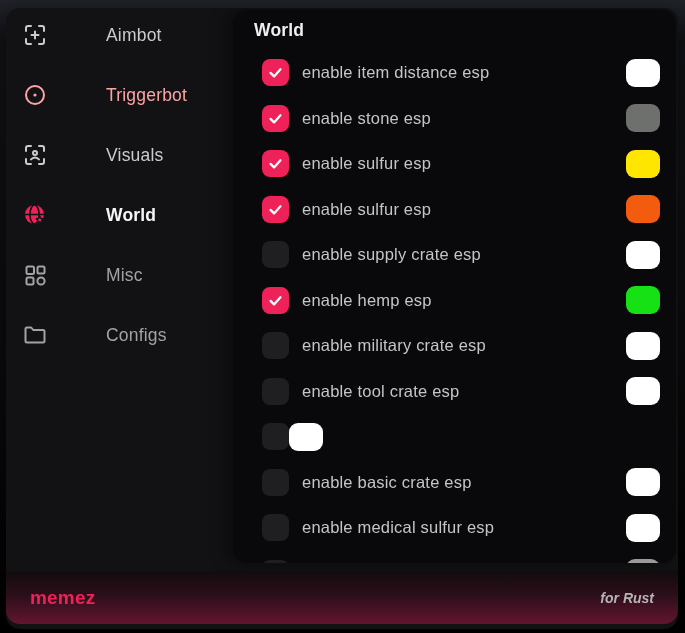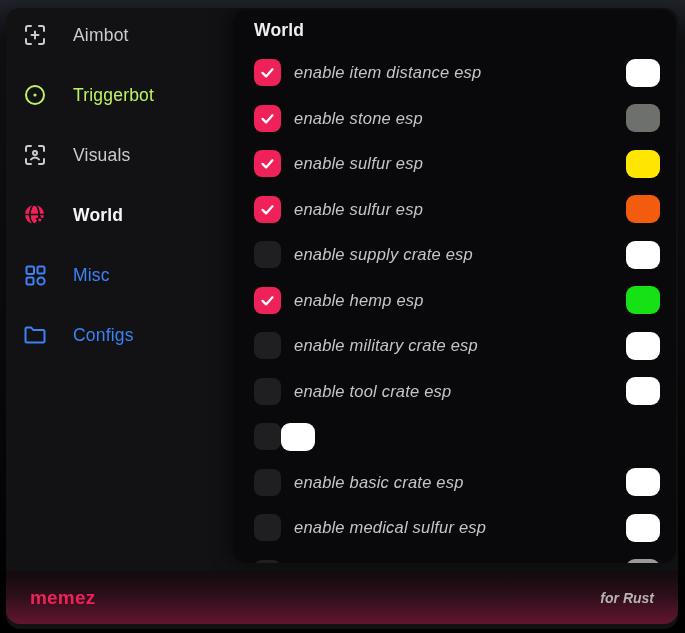--- a/index.html
+++ b/index.html
@@ -15,37 +15,37 @@
     box-shadow:0 10px 30px rgba(0,0,0,.6);
   }
   
   .sidebar{position:absolute;left:0;top:0;width:227px;height:560px;}
   .side-item{
     position:absolute;left:0;width:227px;height:44px;
     display:flex;align-items:center;gap:26px;padding-left:17px;box-sizing:border-box;
     cursor:pointer;color:#c7c9cb;
   }
   .side-item .icn{width:24px;height:24px;flex:0 0 24px;display:flex;align-items:center;justify-content:center;}
-  .side-item .lbl{font-size:17.5px;font-weight:500;letter-spacing:.2px;}
-  .side-item.st-dimmed{color:#bef264;}
-  .side-item.st-muted{color:#3b82f6;}
+  .side-item .lbl{font-size:17.5px;font-weight:500;letter-spacing:.2px;margin-left:33px;}
+  .side-item.st-dimmed{color:#fca5a5;}
+  .side-item.st-muted{color:#a3a3a3;}
   .side-item.st-normal{color:#c9cbcd;}
   .side-item.st-active{color:#f4f5f7;}
   .side-item.st-active .icn{color:var(--accent);}
   .side-item.st-active .lbl{font-weight:600;}
   
   .panel{
     position:absolute;left:227px;top:2px;right:2px;height:553px;
     background:#09090b;border-radius:14px;overflow:hidden;
     box-shadow:-6px 0 18px rgba(0,0,0,.45);
   }
   .panel-title{
     position:absolute;left:21px;top:10px;font-size:17.5px;font-weight:600;color:#eceef0;letter-spacing:.2px;
   }
-  .row-list{position:absolute;left:0;top:40px;right:0;font-style:italic;}
+  .row-list{position:absolute;left:8px;top:40px;right:0;}
   .esp-row{
     height:45.5px;display:flex;align-items:center;
     padding:0 16px 0 21px;box-sizing:border-box;
   }
   .checkbox{
     width:27px;height:27px;border-radius:8px;background:#1f1f22;flex:0 0 27px;
     display:flex;align-items:center;justify-content:center;cursor:pointer;
   }
   .checkbox svg{display:none;}
   .checkbox.checked{background:var(--accent);}

